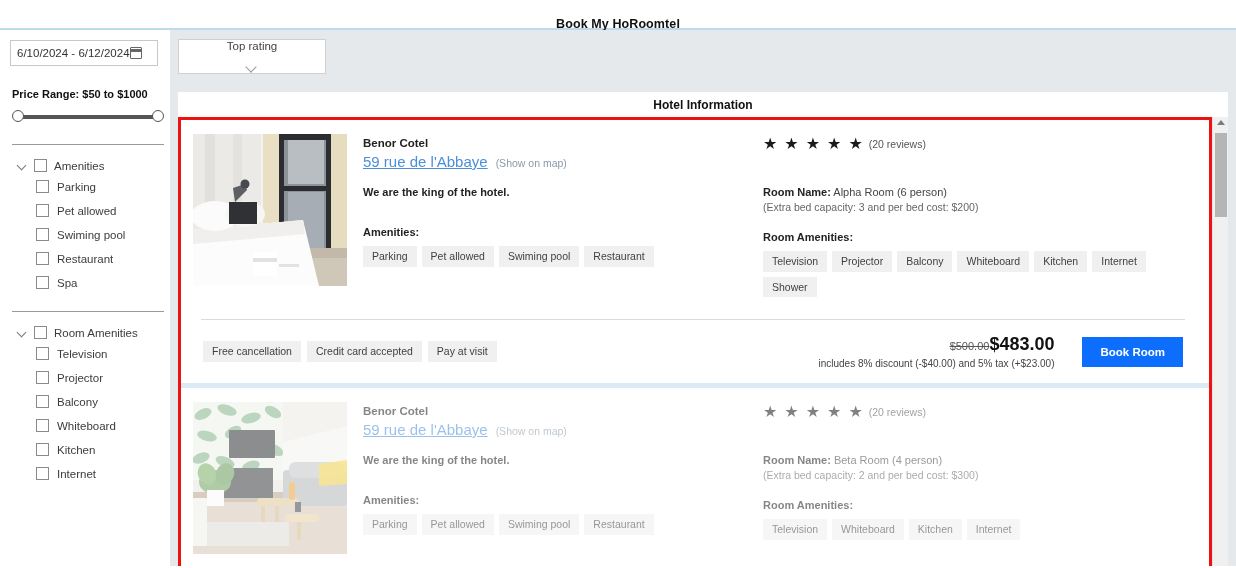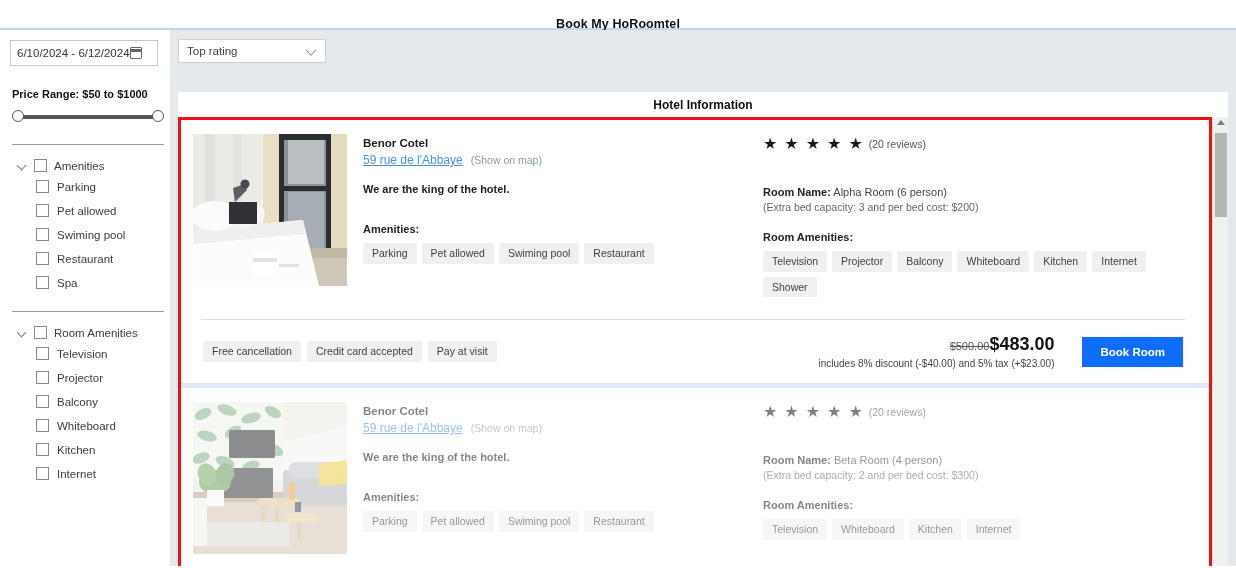--- a/index.html
+++ b/index.html
@@ -166,29 +166,30 @@
     overflow: hidden;
     position: relative;
   }
   #toolbar {
     height: 62px;
     padding: 9px 0 0 8px;
     background: #e6e9eb;
   }
   .sort-select {
     width: 148px;
-    height: 24px;
+    height: 35px;
     background: #fff;
     border: 1px solid #d0d0d0;
     display: flex;
     align-items: center;
     justify-content: space-between;
     padding: 0 8px;
     font-size: 11.5px;
     color: #444;
+    flex-direction: column;
   }
   .sort-select .dchev {
     width: 10px; height: 10px; position: relative;
   }
   .sort-select .dchev::after {
     content:"";
     position:absolute; left: 0; top: 0;
     width: 7px; height: 7px;
     border-right: 1.3px solid #9a9a9a;
     border-bottom: 1.3px solid #9a9a9a;
@@ -268,21 +269,21 @@
     color: #222;
     margin-bottom: 4px;
   }
   .addr-row {
     display: flex;
     align-items: baseline;
     gap: 8px;
     margin-bottom: 16px;
   }
   .addr-link {
-    font-size: 12px;
+    font-size: 15px;
     color: #4a90d9;
     text-decoration: underline;
   }
   .show-map {
     font-size: 10.5px;
     color: #8a9aa8;
   }
   .tagline {
     font-size: 11px;
     font-weight: bold;

